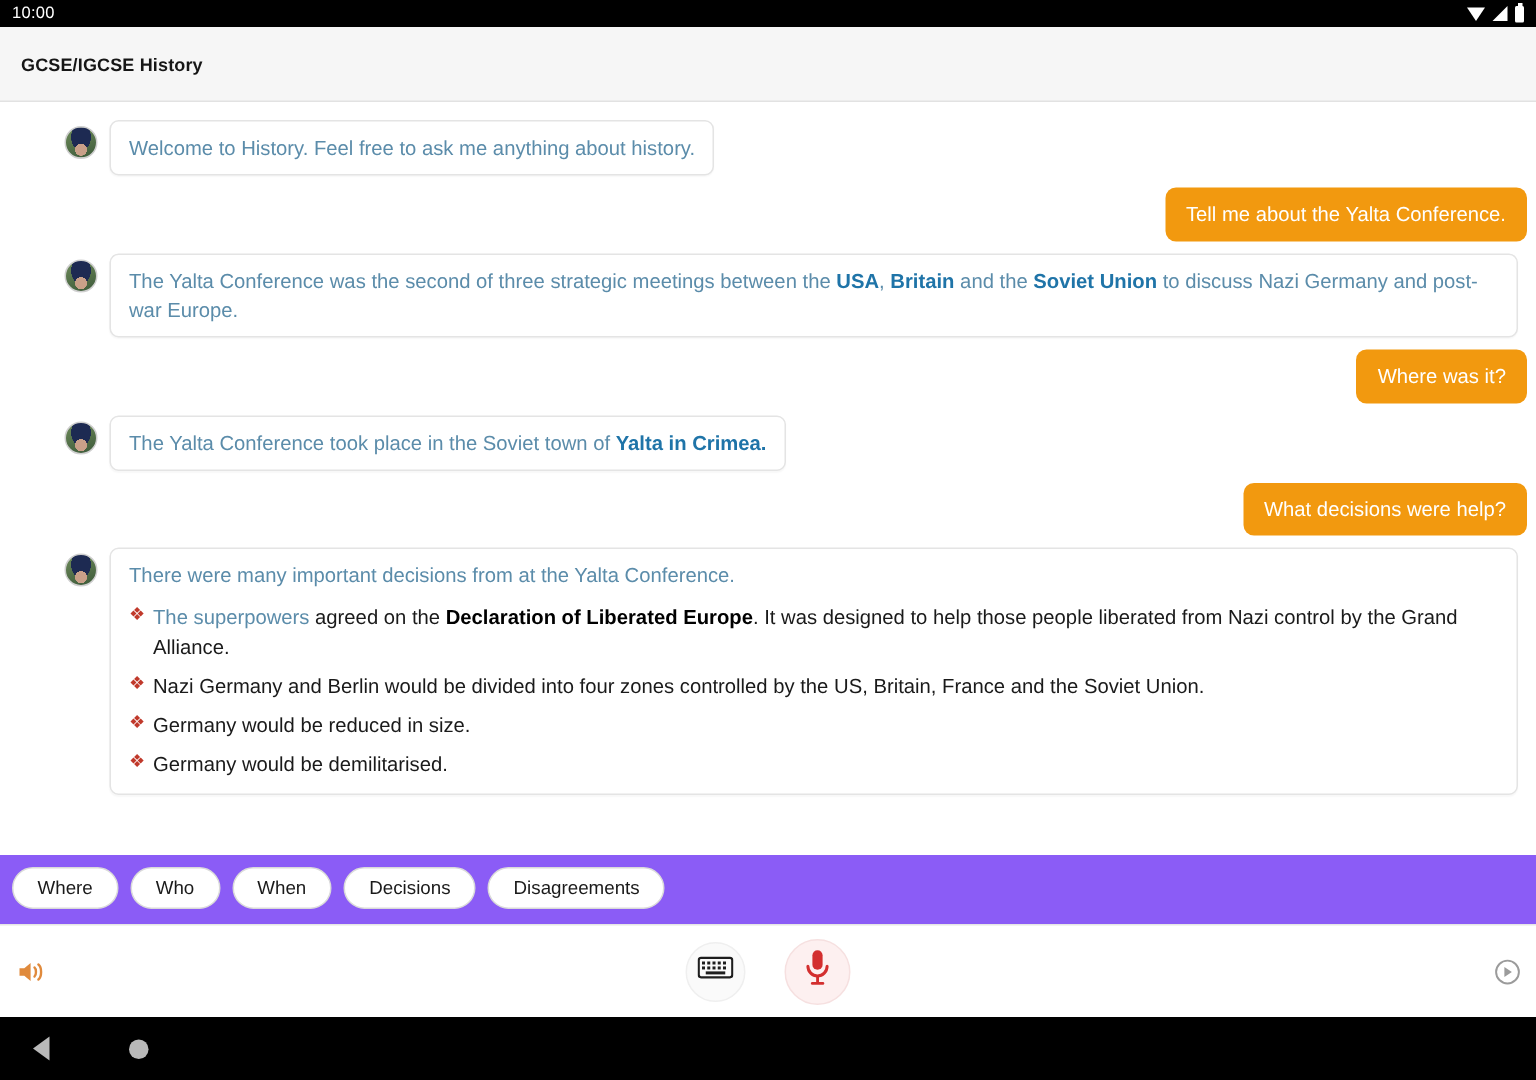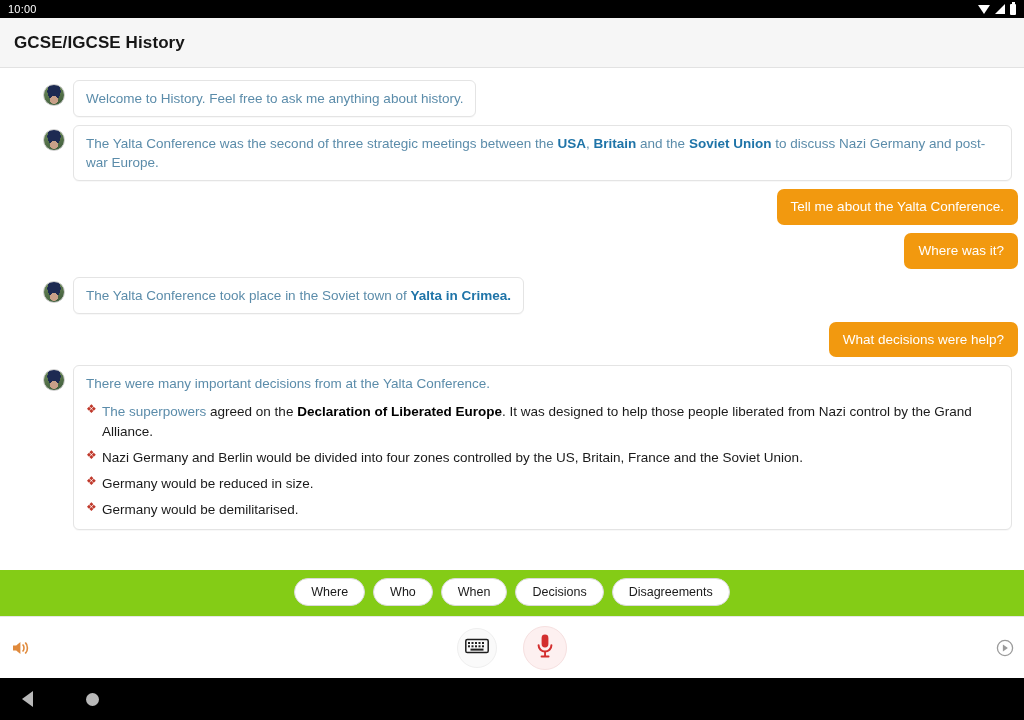--- a/index.html
+++ b/index.html
@@ -69,21 +69,21 @@
   .appbar {
     height: 50px;
     flex: 0 0 50px;
     background: #f6f6f6;
     display: flex;
     align-items: center;
     padding: 0 14px;
     border-bottom: 1px solid #e2e2e2;
   }
   .appbar h1 {
-    font-size: 17px;
+    font-size: 12px;
     font-weight: bold;
     color: #161616;
     letter-spacing: 0.1px;
   }
 
   
   .convo {
     flex: 1 1 auto;
     overflow: hidden;
     padding: 8px 0 0 0;
@@ -158,22 +158,21 @@
   }
   ul.decisions li b { color: #000000; font-weight: bold; }
   ul.decisions li .hl { color: #5b8caa; }
 
   
   .chips {
     display: flex;
     gap: 8px;
     padding: 8px 8px 10px 8px;
     flex: 0 0 auto;
-    background: #84cc16;
-    justify-content: center;
+    background: #8b5cf6;
   }
   .chip {
     border: 1px solid #dadada;
     border-radius: 16px;
     padding: 6px 16px;
     font-size: 12.5px;
     color: #1a1a1a;
     background: #ffffff;
     white-space: nowrap;
     cursor: pointer;
@@ -274,27 +273,27 @@
     <h1>GCSE/IGCSE History</h1>
   </div>
 
   <div class="convo">
 
     <div class="row bot">
       <div class="avatar"></div>
       <div class="bubble-bot w-auto">Welcome to History. Feel free to ask me anything about history.</div>
     </div>
 
+    <div class="row user">
+      <div class="bubble-user">Tell me about the Yalta Conference.</div>
+    </div>
+
     <div class="row bot">
       <div class="avatar"></div>
       <div class="bubble-bot w-full"><span>The Yalta Conference was the second of three strategic meetings between the </span><b>USA</b><span>, </span><b>Britain</b><span> and the </span><b>Soviet Union</b><span> to discuss Nazi Germany and post-war Europe.</span></div>
-    </div>
-
-    <div class="row user">
-      <div class="bubble-user">Tell me about the Yalta Conference.</div>
     </div>
 
     <div class="row user">
       <div class="bubble-user">Where was it?</div>
     </div>
 
     <div class="row bot">
       <div class="avatar"></div>
       <div class="bubble-bot w-auto"><span>The Yalta Conference took place in the Soviet town of </span><b>Yalta in Crimea.</b></div>
     </div>

